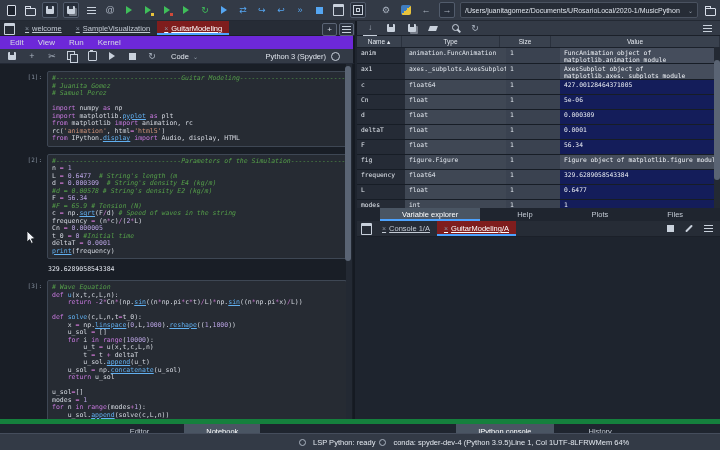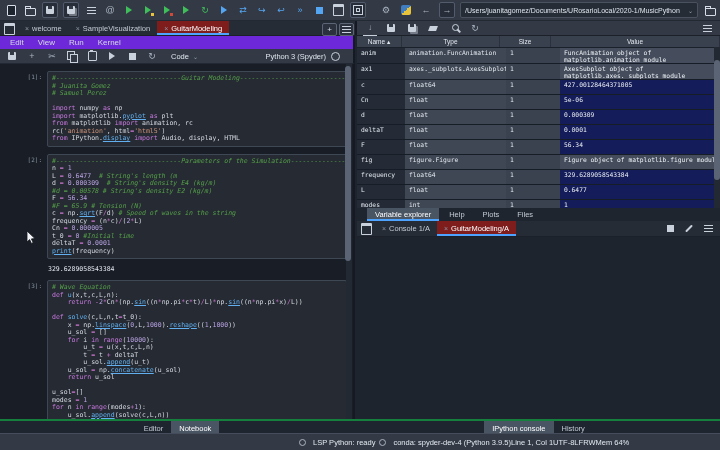--- a/index.html
+++ b/index.html
@@ -10,21 +10,21 @@
   
   #main-toolbar{left:0;top:0;width:720px;height:21px;background:#333a46;border-bottom:1px solid #232933;
     display:flex;align-items:center;padding:0 4px;gap:5px;}
   #path-field{flex:0 0 228px;height:14px;background:#262c36;border:1px solid #4a5260;border-radius:2px;
     display:flex;align-items:center;padding:0 4px;font-size:7px;color:#dfe4ec;overflow:hidden;white-space:nowrap;}
   #path-field .caret{margin-left:auto;color:#9aa5b1;font-size:6px;}
   
   #row2{left:0;top:21px;width:720px;height:15px;background:#262c36;border-bottom:1px solid #1b2029;display:flex;}
   #editor-tabbar{width:355px;display:flex;align-items:stretch;border-right:2px solid #151a22;}
   #ve-toolbar{flex:1;display:flex;align-items:center;gap:7px;padding:0 6px;background:#333a46;}
-  .tab{display:flex;align-items:center;gap:3px;padding:0 7px;font-size:7.5px;color:#c3cad4;cursor:default;}
+  .tab{display:flex;align-items:center;gap:3px;padding:0 7px;font-size:7.5px;color:#c3cad4;cursor:default;text-decoration:underline;}
   .tab .x{color:#8b95a3;font-size:7px;}
   .tab.active{background:#7f1d1d;color:#fff;box-shadow:inset 0 -2px 0 #4da3ff;}
   .minibtn{width:13px;height:11px;margin:2px 1px;display:flex;align-items:center;justify-content:center;
     border:1px solid transparent;border-radius:2px;}
   .minibtn.boxed{border-color:#5b6576;background:#2b323e;}
   
   .ic{display:inline-flex;align-items:center;justify-content:center;width:14px;height:14px;
       font-size:9px;line-height:1;color:#d8dee9;position:relative;flex:0 0 auto;}
   .ic.pressed{background:#272e3a;border:1px solid #525c6c;border-radius:2px;}
   .g-green{color:#3fbf5a;} .g-blue{color:#55a6f2;} .g-dim{color:#aab3c0;}
@@ -82,31 +82,31 @@
   .ve-row{border-bottom:1px solid #171d26;min-height:14px;font-family:"DejaVu Sans Mono",monospace;font-size:6.3px;}
   .ve-row>div{padding:1px 0 0 4px;overflow:hidden;}
   .vc-name{background:#252b36;color:#e2e7ee;} .vc-type{background:#3f4754;color:#e2e7ee;}
   .vc-size{background:#3a4250;color:#e2e7ee;}
   .vc-val{color:#eef1f6;line-height:7px;}
   .val-number{background:#141d5a;} .val-object{background:#454d5c;}
   #ve-scroll{position:absolute;right:0;top:11px;width:6px;height:161px;background:#232933;}
   #ve-thumb{position:absolute;right:0;top:13px;width:6px;height:120px;background:#5a6474;border-radius:3px;}
   
   #ve-tabband{left:357px;top:208px;width:363px;height:13px;background:#1f252f;display:flex;align-items:stretch;padding-left:10px;gap:2px;}
-  .ptab{display:flex;align-items:center;padding:0 8px;font-size:7.5px;color:#c3cad4;}
+  .ptab{display:flex;align-items:center;padding:0 22px;font-size:7.5px;color:#c3cad4;margin-left:13px;}
   .ptab.active{background:#4a5563;color:#fff;box-shadow:inset 0 -2px 0 #4da3ff;}
   #console-tabbar{left:357px;top:221px;width:363px;height:16px;background:#262c36;display:flex;align-items:stretch;border-bottom:1px solid #1b2029;}
   #console-right-icons{margin-left:auto;display:flex;align-items:center;gap:5px;padding-right:5px;}
   
   #console-pane{left:357px;top:237px;width:363px;height:182px;background:#111724;overflow:hidden;}
   #console-prompt{position:absolute;left:9px;top:9px;font-family:"DejaVu Sans Mono",monospace;font-size:7px;color:#34c63f;}
   #co-scroll{position:absolute;right:1px;top:2px;width:6px;height:178px;background:#1c2330;}
   #co-thumb{position:absolute;right:1px;top:2px;width:6px;height:95px;background:#5a6474;border-radius:3px;}
   
-  #bottom-band{left:0;top:419px;width:720px;height:14px;background:#1f252f;border-top:2px solid #15803d;}
+  #bottom-band{left:0;top:419px;width:720px;height:14px;background:#1f252f;border-top:5px solid #15803d;}
   #bb-left{position:absolute;left:0;top:0;width:355px;height:14px;display:flex;justify-content:center;}
   #bb-right{position:absolute;left:357px;top:0;width:363px;height:14px;display:flex;justify-content:center;}
   #statusbar{left:0;top:433px;width:720px;height:17px;background:#333a46;border-top:1px solid #454d5c;
     display:flex;align-items:center;font-size:7.5px;color:#e3e8ef;}
   #status-items{position:absolute;left:295px;right:8px;display:flex;justify-content:flex-start;align-items:center;}
   .sitem{display:flex;align-items:center;gap:4px;white-space:nowrap;}
   
   #mouse-cursor{left:26px;top:230px;width:11px;height:15px;pointer-events:none;z-index:50;}
 </style>
 </head>

